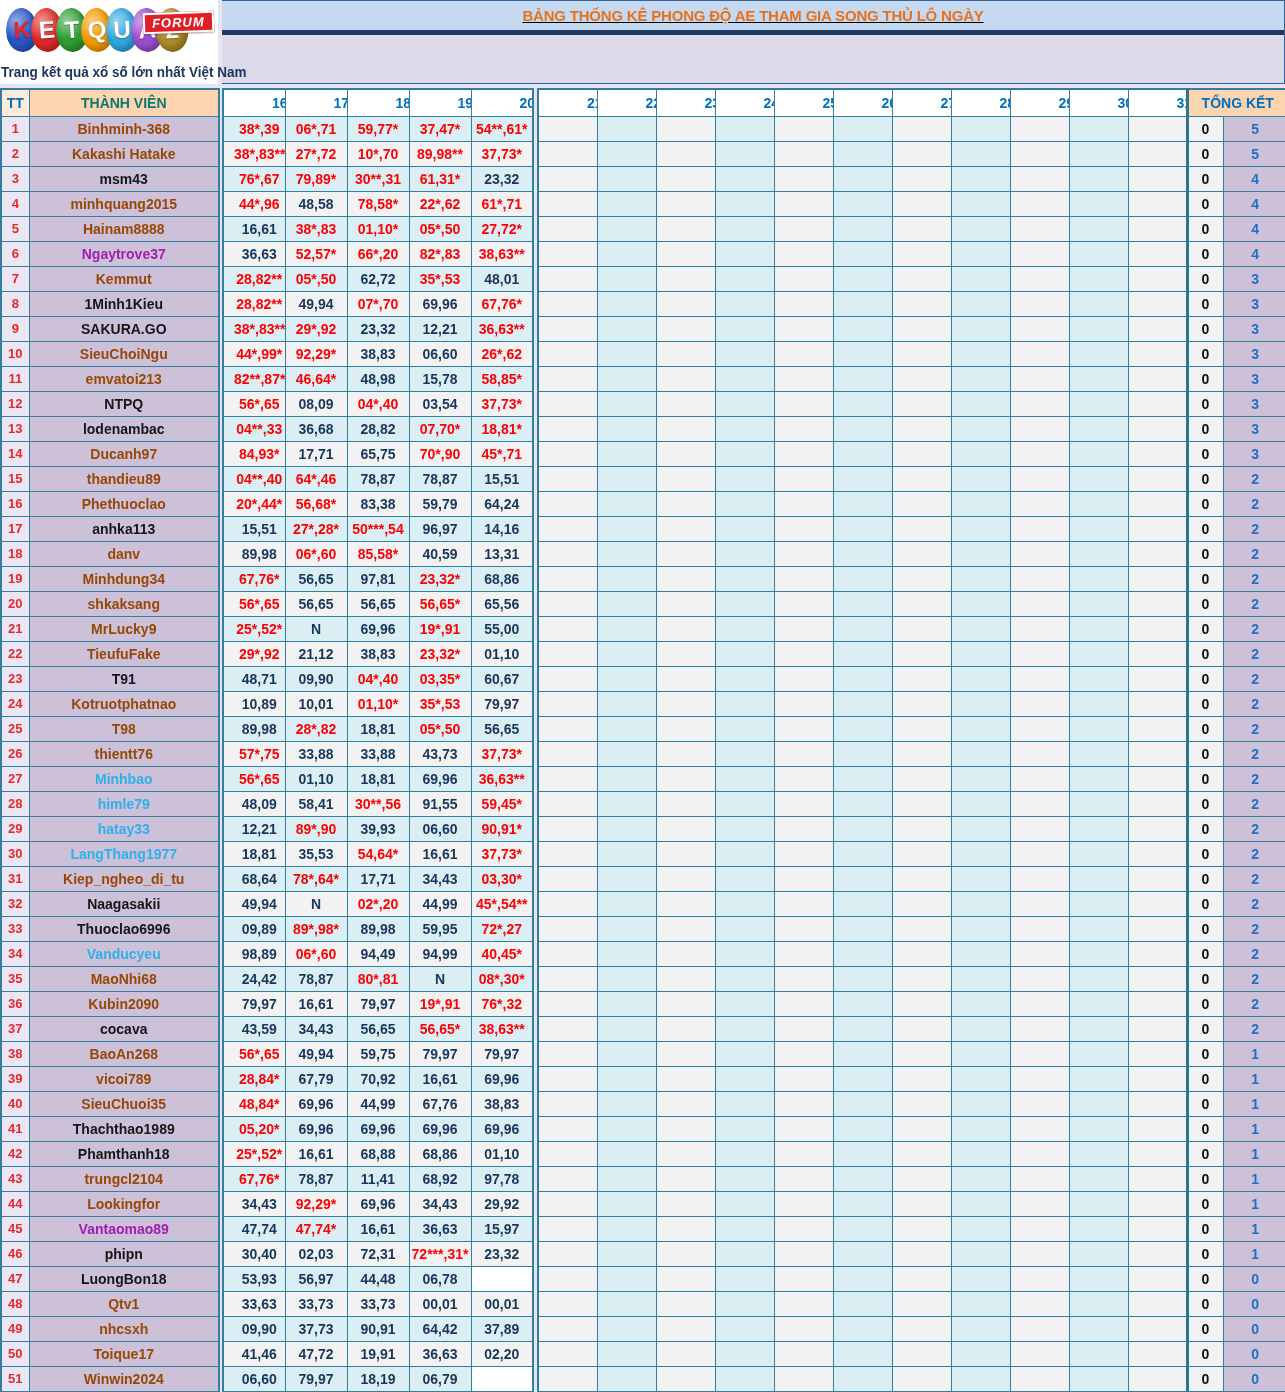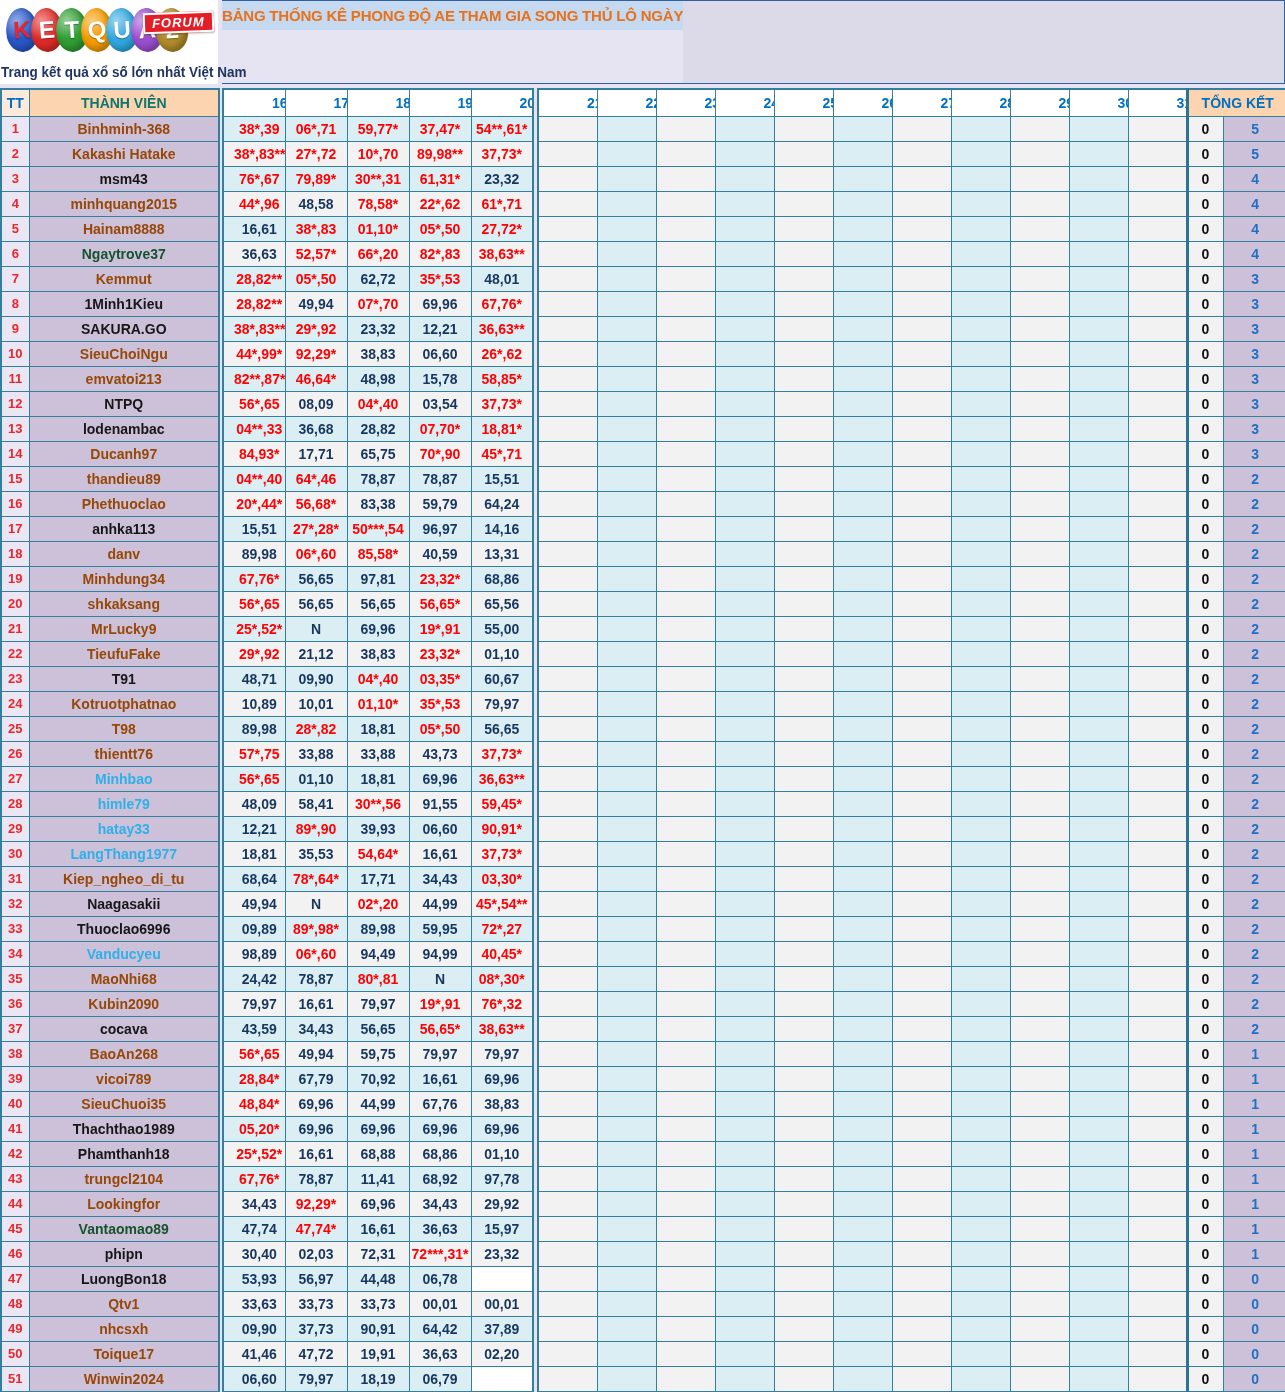--- a/index.html
+++ b/index.html
@@ -10,21 +10,21 @@
     overflow:hidden;
   }
   .page{width:1285px;height:1392px;position:relative;}
 
   
   .top{display:flex;height:84px;}
   .logo-block{
     width:218px;height:84px;background:#ffffff;position:relative;flex:none;
   }
   .top-gap{width:4px;flex:none;background:#e6e4f2;}
-  .title-block{flex:1;display:flex;flex-direction:row;border:1px solid #31609c;border-left:none;}
+  .title-block{flex:1;display:flex;flex-direction:column;border:1px solid #31609c;border-left:none;text-decoration:underline;}
   .title-band{
     height:29px;background:#c5d9f1;
     display:flex;align-items:center;justify-content:center;
     color:#e8711a;font-weight:bold;font-size:15px;letter-spacing:-0.2px;
   }
   .navy-line{height:5px;background:#1f3864;}
   .lavender-band{flex:1;background:#dcd9e9;}
 
   
   .eggs{position:absolute;top:8px;left:6px;display:flex;align-items:flex-end;}
@@ -66,21 +66,21 @@
   th.date-h.lastfilled{border-right:2px solid #357f9e;}
   th.date-h.firstempty{border-left:2px solid #357f9e;}
   th.total-h{background:#fcd4b0;color:#0070c0;border-left:3px solid #2e7391;border-right:2px solid #357f9e;border-top:2px solid #357f9e;}
 
   td.gap,th.gap{border:none;background:transparent;}
 
   td.tt{background:#eae6f3;color:#e8282d;font-size:13px;border-left:2px solid #357f9e;}
   td.name{background:#ccc1d9;border-right:2px solid #357f9e;}
   td.name.c-brown{color:#974706;}
   td.name.c-black{color:#161616;}
-  td.name.c-orange{color:#14532d;}
+  td.name.c-orange{color:#a21caf;}
   td.name.c-blue{color:#2eb0e8;}
 
   td.val{color:#17365d;}
   td.val.starred{color:#fc0204;}
   td.val.bg-blue{background:#daeef3;}
   td.val.bg-gray{background:#f2f2f2;}
   td.val.bg-empty{background:#ffffff;}
   td.val.first{border-left:2px solid #357f9e;padding-left:10px;}
   td.val.last{border-right:2px solid #357f9e;}
 

